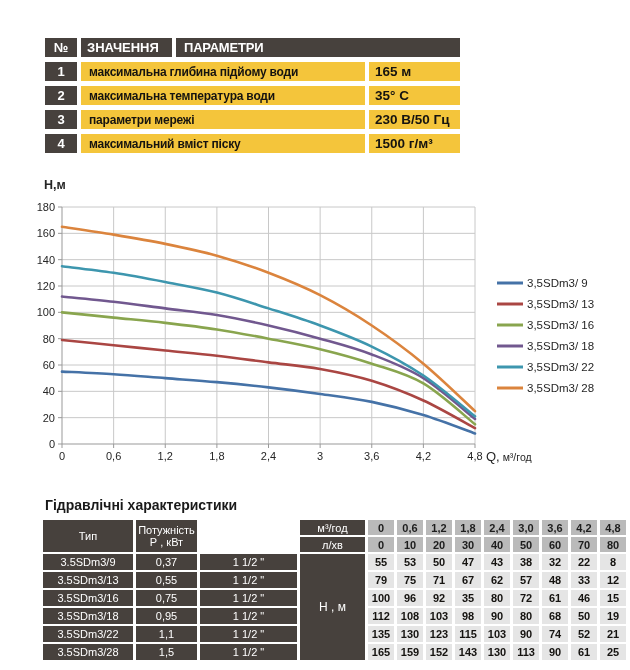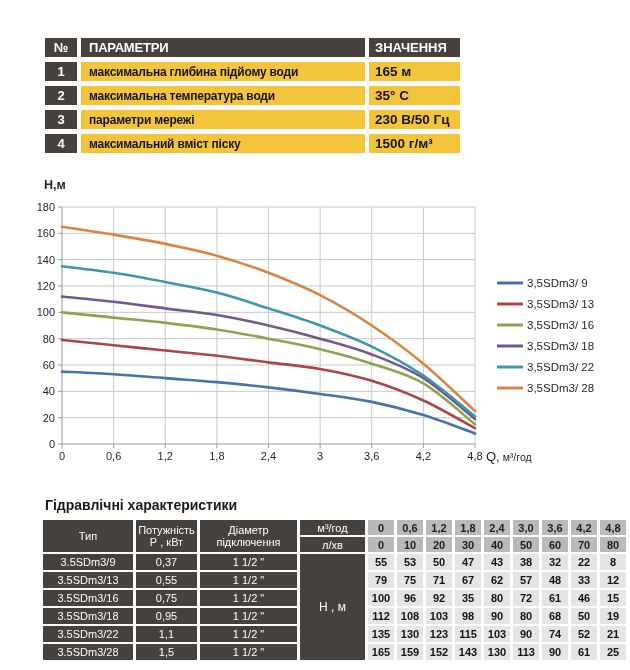--- a/index.html
+++ b/index.html
@@ -35,22 +35,22 @@
 </style>
 </head>
 <body>
 
 <div id="page">
 
 
   <div class="spec-table">
     <div class="sp-row sp-head">
       <div class="cell dark sp-num">№</div>
+      <div class="cell dark sp-value">ЗНАЧЕННЯ</div>
       <div class="cell dark sp-param">ПАРАМЕТРИ</div>
-      <div class="cell dark sp-value">ЗНАЧЕННЯ</div>
     </div>
 
   <div class="sp-row">
         <div class="cell sp-num dark">1</div>
         <div class="cell sp-param yellow">максимальна глибина підйому води</div>
         <div class="cell sp-value yellow">165 м</div>
       </div>
       <div class="sp-row">
         <div class="cell sp-num dark">2</div>
         <div class="cell sp-param yellow">максимальна температура води</div>
@@ -149,26 +149,20 @@
     </svg>
 
   <div class="hyd-title">Гідравлічні характеристики</div>
 
   <div class="hyd-table">
       <div class="h-cell h-dark" style="grid-area: 1 / 1 / 3;">Тип</div>
       <div class="h-cell h-dark" style="grid-area: 1 / 2 / 3;">
         <div class="two">
           <div>Потужність</div>
           <div>Р , кВт</div>
-        </div>
-      </div>
-      <div class="h-cell h-dark" style="grid-area: 1 / 3 / 3;">
-        <div class="two">
-          <div>Діаметр</div>
-          <div>підключення</div>
         </div>
       </div>
       <div class="h-cell h-dark" style="grid-area: 1 / 4;">м³/год</div>
       <div class="h-cell h-dark" style="grid-area: 2 / 4;">л/хв</div>
       <div class="h-cell h-gray" style="grid-area: 1 / 5;">0</div>
       <div class="h-cell h-gray" style="grid-area: 1 / 6;">0,6</div>
       <div class="h-cell h-gray" style="grid-area: 1 / 7;">1,2</div>
       <div class="h-cell h-gray" style="grid-area: 1 / 8;">1,8</div>
       <div class="h-cell h-gray" style="grid-area: 1 / 9;">2,4</div>
       <div class="h-cell h-gray" style="grid-area: 1 / 10;">3,0</div>

